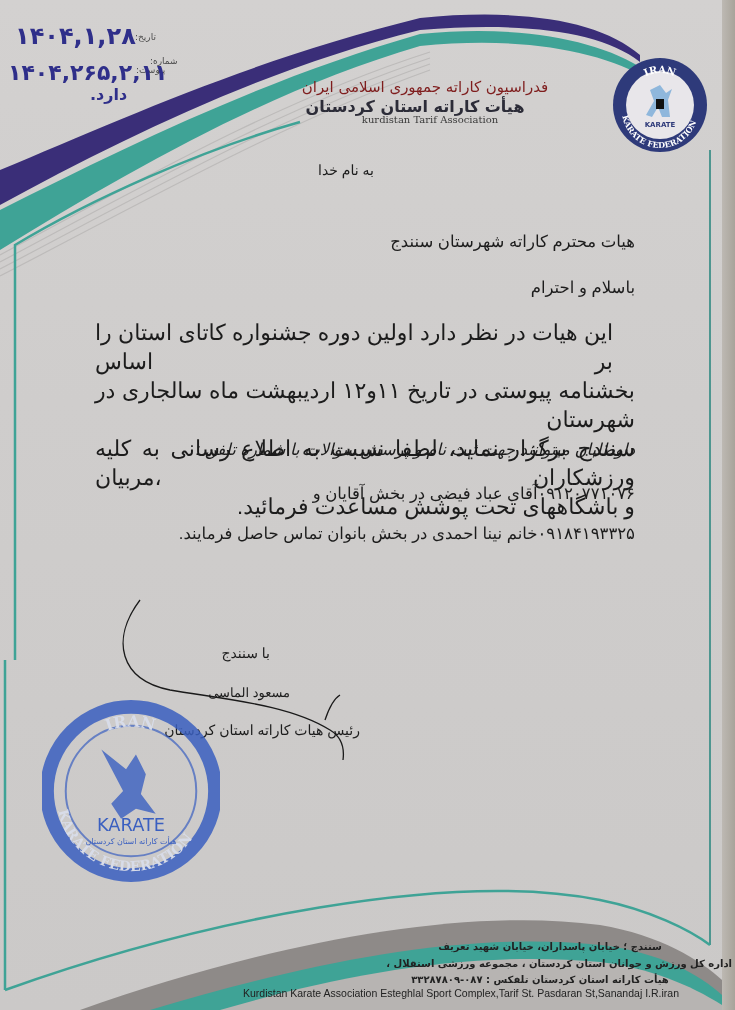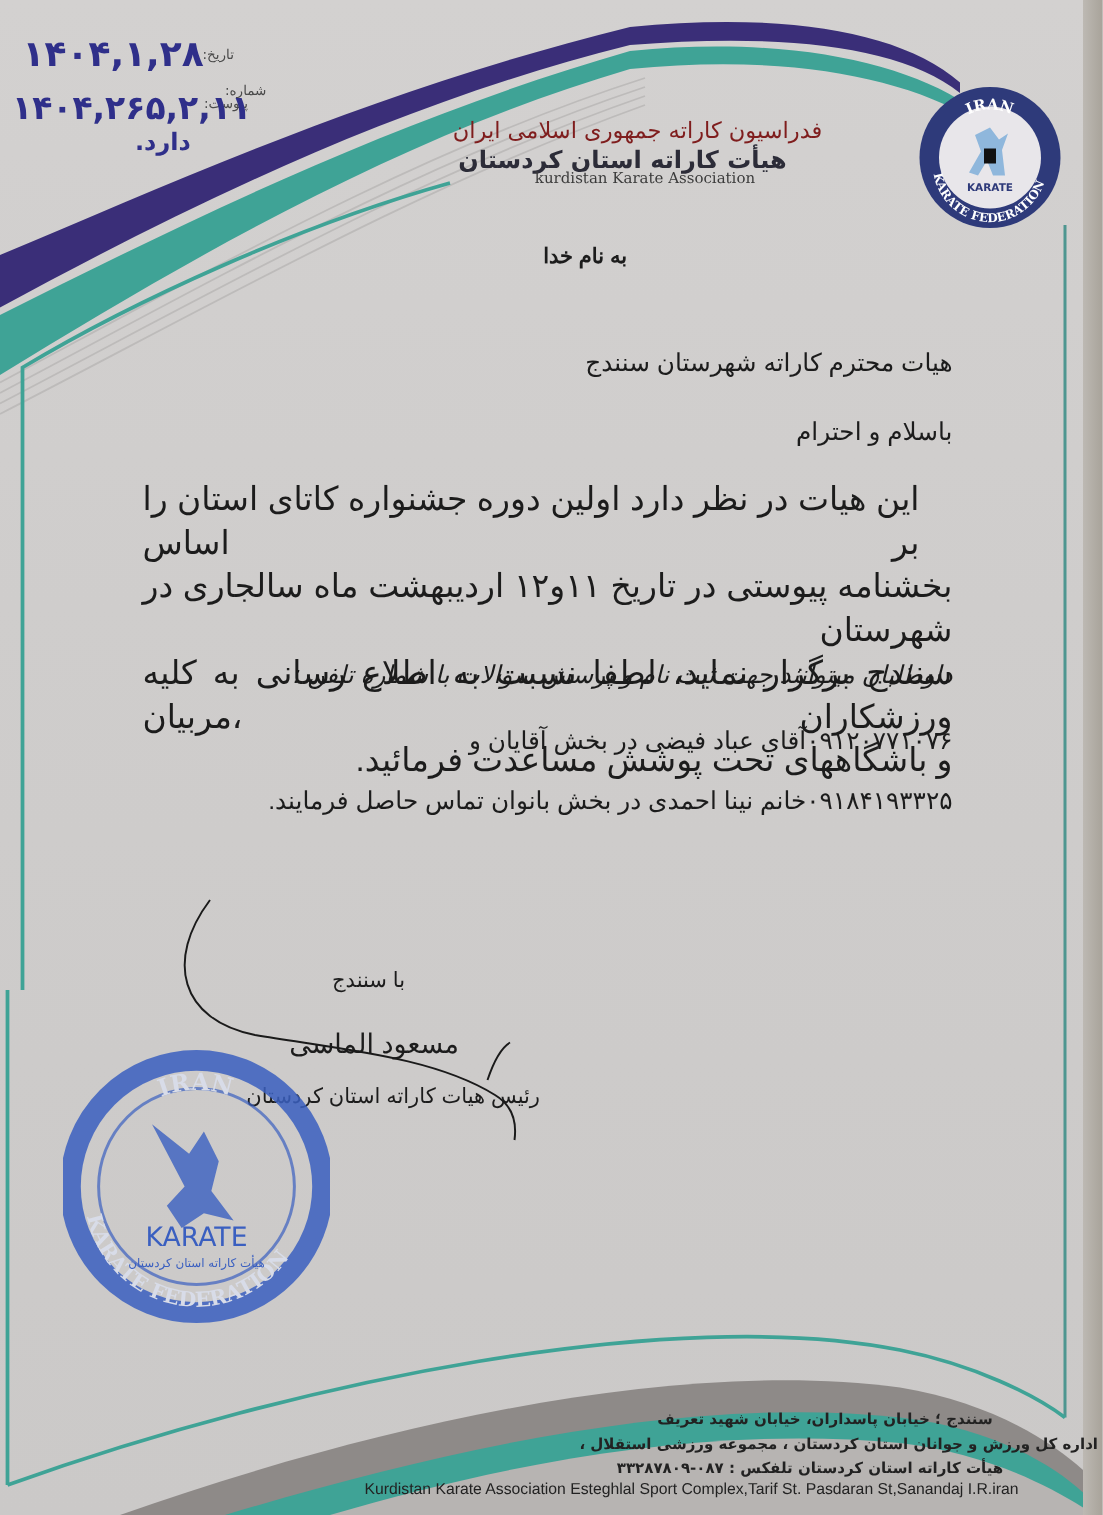--- a/index.html
+++ b/index.html
@@ -77,51 +77,51 @@
 
 <div class="label" style="left:135px;top:32px;">تاریخ:</div>
 <div class="label" style="left:150px;top:56px;">شماره:</div>
 <div class="label" style="left:136px;top:65px;">پیوست:</div>
 <div class="hand" style="left:15px;top:22px;font-size:24px;direction:ltr;">۱۴۰۴,۱,۲۸</div>
 <div class="hand" style="left:8px;top:60px;font-size:22px;direction:ltr;">۱۴۰۴,۲۶۵,۲,۱۱</div>
 <div class="hand" style="left:90px;top:85px;font-size:16px;">دارد.</div>
 
 <div class="hdr hdr-fed">فدراسیون کاراته جمهوری اسلامی ایران</div>
 <div class="hdr hdr-kurd">هیأت کاراته استان کردستان</div>
-<div class="hdr hdr-en">kurdistan Karate Association</div>
+<div class="hdr hdr-en">kurdistan Tarif Association</div>
 
 <svg class="logo-top" viewBox="0 0 100 100">
   <circle cx="50" cy="50" r="47" fill="#2e3a7a"></circle>
   <circle cx="50" cy="50" r="34" fill="#e8e6ea"></circle>
   <path id="arcTop" d="M18,50 A32,32 0 0 1 82,50" fill="none"></path>
   <path id="arcBot" d="M12,55 A38,38 0 0 0 88,55" fill="none"></path>
   <text font-size="10" fill="#fff" font-family="DejaVu Serif, serif" font-weight="bold"><textPath href="#arcTop" startOffset="35%">IRAN</textPath></text>
   <text font-size="8" fill="#fff" font-family="DejaVu Serif, serif" font-weight="bold"><textPath href="#arcBot" startOffset="5%">KARATE FEDERATION</textPath></text>
   <path d="M40,35 L50,30 L56,38 L62,34 L58,45 L60,62 L52,62 L48,52 L42,62 L36,60 L44,46 Z" fill="#8fb7dc"></path>
   <rect x="46" y="44" width="8" height="10" fill="#111"></rect>
   <text x="50" y="72" font-size="7" fill="#2e3a7a" text-anchor="middle" font-weight="bold">KARATE</text>
 </svg>
 
-<div class="body-text" style="left:318px;top:162px;width:100px;text-align:right;font-size:14px;font-weight:bold;">به نام خدا</div>
+<div class="body-text" style="left:318px;top:162px;width:100px;text-align:left;font-size:14px;">به نام خدا</div>
 <div class="body-text" style="left:235px;top:232px;width:400px;text-align:right;">هیات محترم کاراته شهرستان سنندج</div>
 <div class="body-text" style="left:235px;top:278px;width:400px;text-align:right;">باسلام و احترام</div>
 
 <div class="para">
   <span style="padding-right:22px;">این هیات در نظر دارد اولین دوره جشنواره کاتای استان را بر اساس</span>
   <span>بخشنامه پیوستی در تاریخ ۱۱و۱۲ اردیبهشت ماه سالجاری در شهرستان</span>
   <span>سنندج برگزار نماید، لطفا نسبت به اطلاع رسانی به کلیه ورزشکاران ،مربیان</span>
   <span class="last">و باشگاههای تحت پوشش مساعدت فرمائید.</span>
 </div>
 
 <div class="body-text" style="left:150px;top:440px;width:485px;text-align:right;font-style:italic;">داوطلبان میتوانند جهت ثبت نام و پرسش سوالات  با شماره تلفن :</div>
 <div class="body-text" style="left:150px;top:484px;width:485px;text-align:right;">۰۹۱۲۰۷۷۱۰۷۶آقای عباد فیضی در بخش آقایان و</div>
 <div class="body-text" style="left:120px;top:524px;width:515px;text-align:right;">۰۹۱۸۴۱۹۳۳۲۵خانم نینا احمدی در بخش بانوان تماس حاصل فرمایند.</div>
 
 <div class="body-text" style="left:180px;top:645px;width:90px;text-align:right;font-size:14px;">با سنندج</div>
-<div class="body-text" style="left:196px;top:685px;width:110px;text-align:right;font-size:18px;">مسعود الماسی</div>
+<div class="body-text" style="left:180px;top:685px;width:110px;text-align:right;font-size:13px;">مسعود الماسی</div>
 <div class="body-text" style="left:100px;top:722px;width:260px;text-align:right;font-size:14px;">رئیس هیات کاراته استان کردستان</div>
 
 <svg class="deco" width="735" height="1010">
   <path d="M140,600 C110,640 120,680 170,690 C230,700 290,705 330,730 C340,736 345,745 343,760 M325,720 C330,705 335,698 340,695" stroke="#1a1a1a" stroke-width="1.3" fill="none"></path>
 </svg>
 
 <svg class="stamp" viewBox="0 0 180 184">
   <circle cx="90" cy="92" r="85" fill="none" stroke="#3a5fc0" stroke-width="14" opacity="0.85"></circle>
   <circle cx="90" cy="92" r="66" fill="none" stroke="#3a5fc0" stroke-width="2" opacity="0.7"></circle>
   <path id="sTop" d="M25,92 A65,65 0 0 1 155,92" fill="none"></path>

